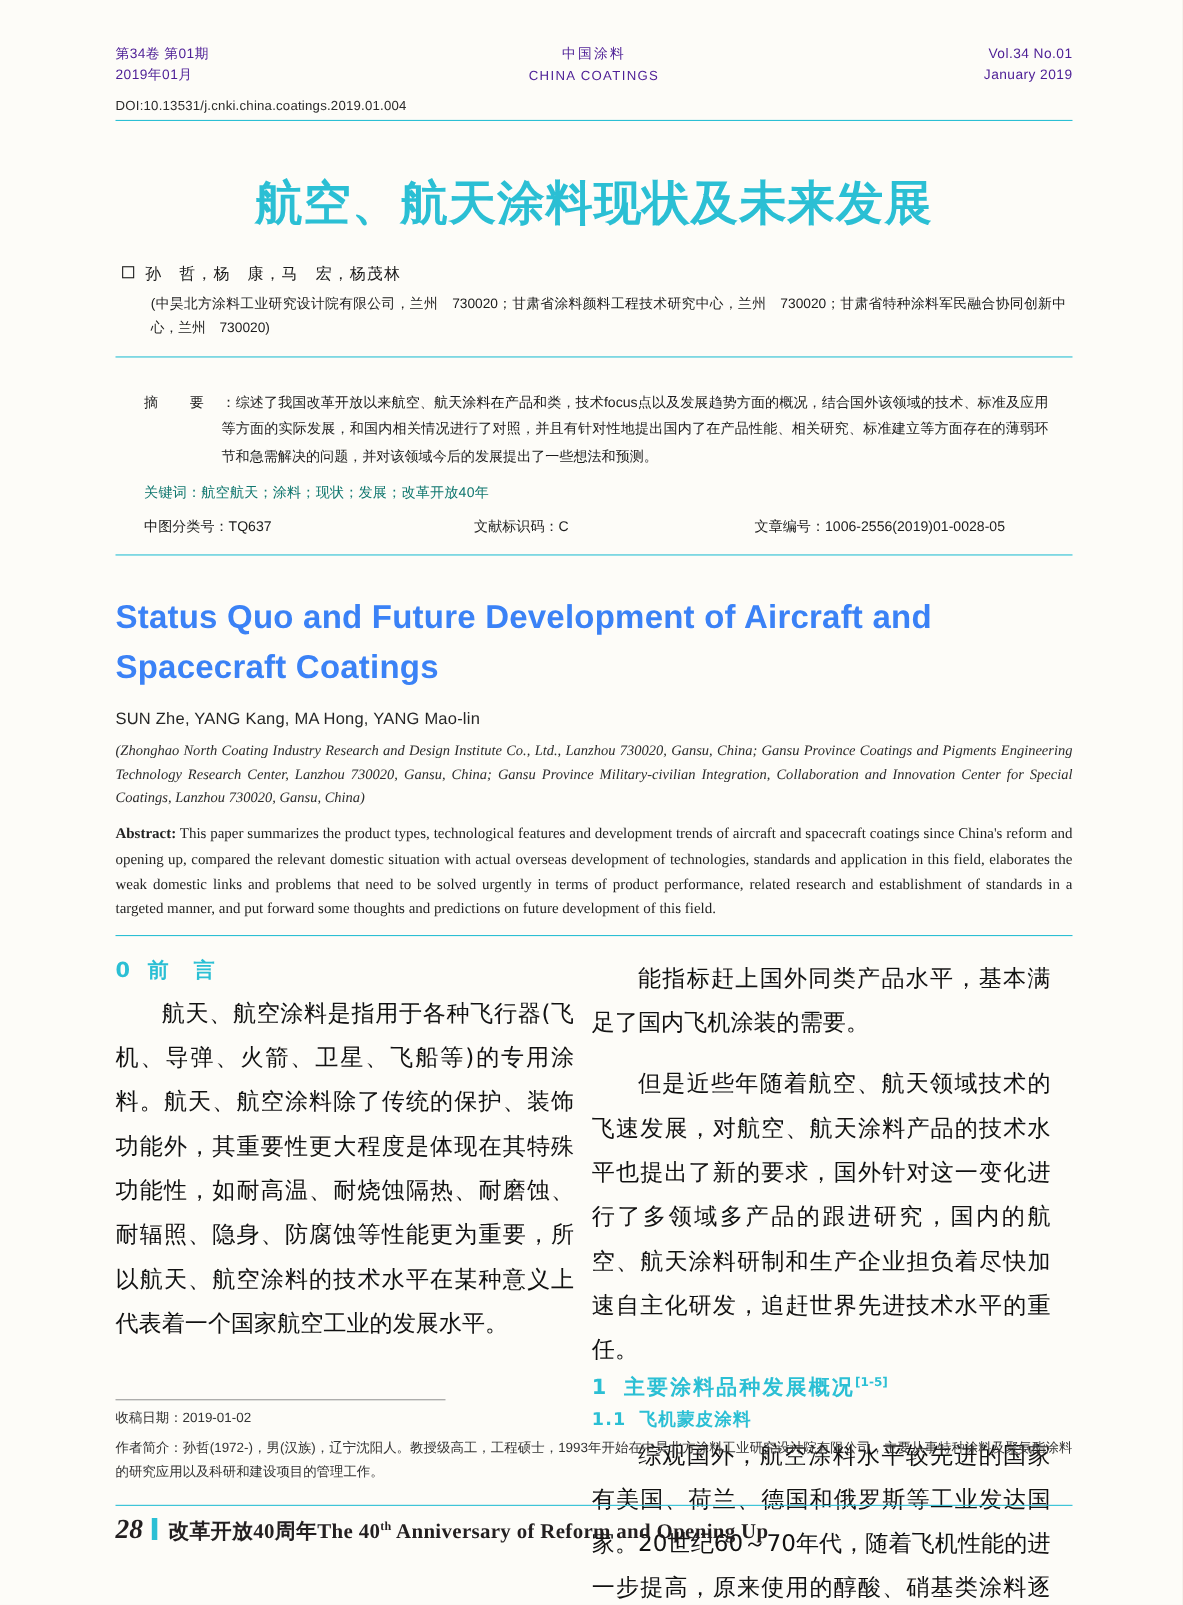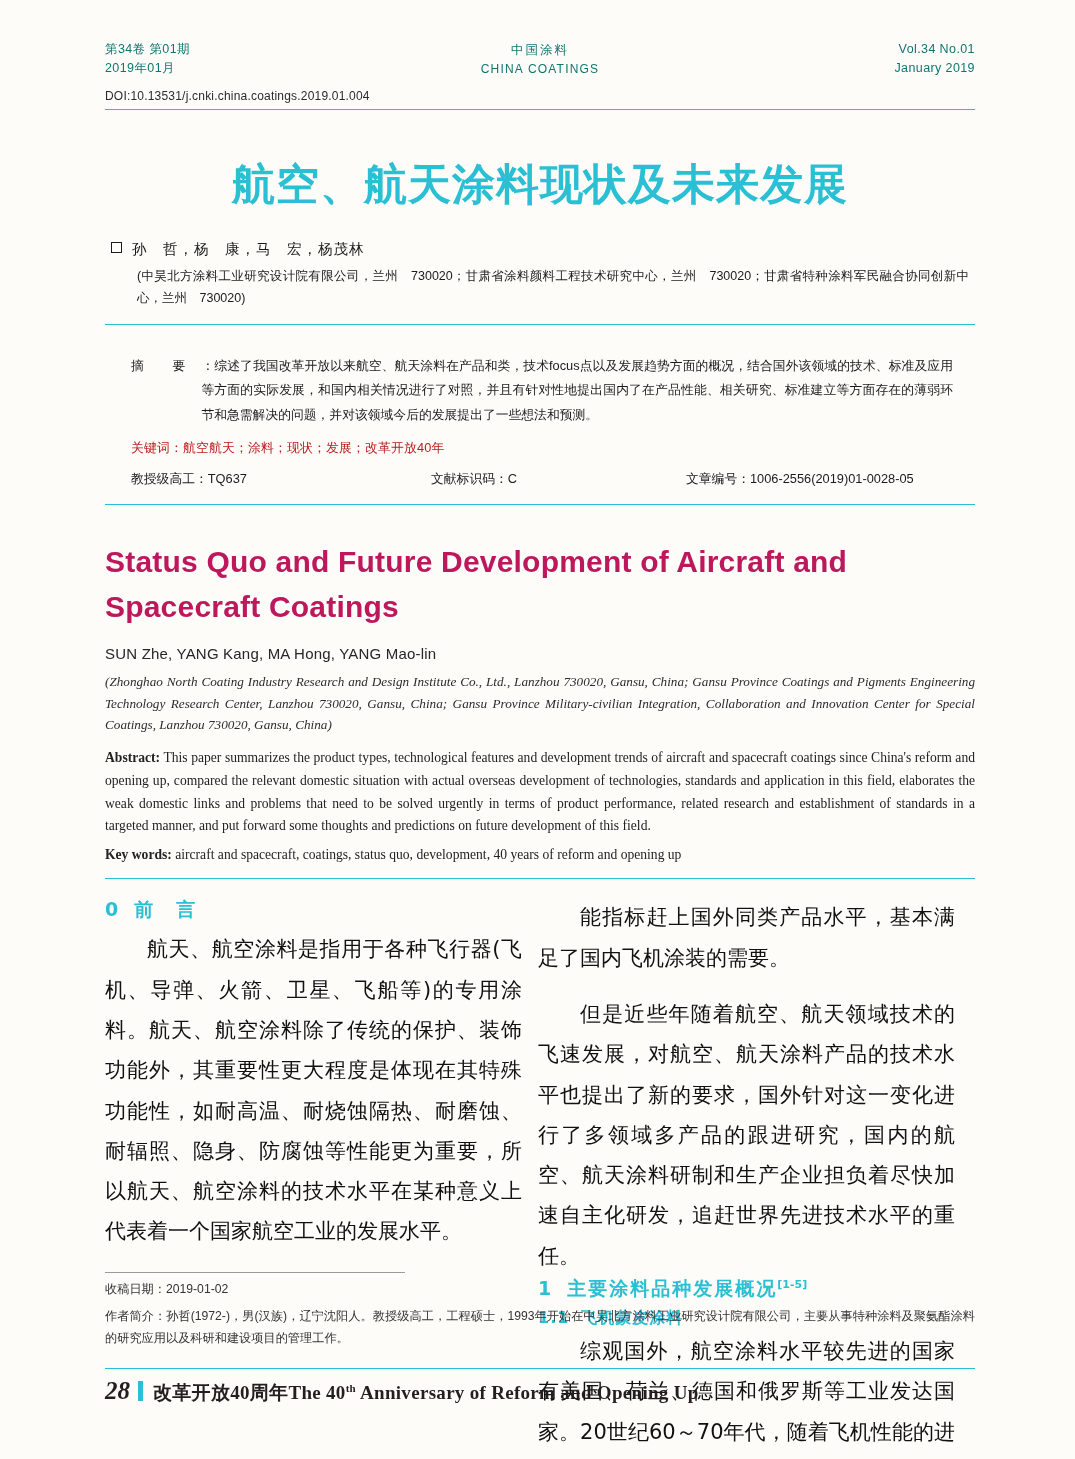--- a/index.html
+++ b/index.html
@@ -21,23 +21,23 @@
     position: absolute;
     left: 105px;
     top: 40px;
     width: 870px;
   }
 
   
   .runhead {
     display: flex;
     justify-content: space-between;
-    align-items: flex-end;
+    align-items: center;
     font-size: 12.5px;
-    color: #0f766e;
+    color: #4c1d95;
     line-height: 1.55;
     letter-spacing: .4px;
   }
   .runhead .col-l { text-align: left; width: 33%; }
   .runhead .col-c { text-align: center; width: 34%; }
   .runhead .col-r { text-align: right; width: 33%; }
   .runhead .col-c .cn { letter-spacing: 2px; }
   .runhead .col-c .en { letter-spacing: 1.2px; font-size: 12px; }
 
   .doi {
@@ -104,21 +104,21 @@
   .abstract-cn .lab {
     white-space: nowrap;
     margin-right: 8px;
     letter-spacing: 8px;
   }
   .abstract-cn .body { text-align: justify; flex: 1; }
 
   .kw-cn {
     margin-top: 12px;
     font-size: 12.8px;
-    color: #b91c1c;
+    color: #0f766e;
     padding-left: 26px;
     letter-spacing: .2px;
   }
   .clc-row {
     margin-top: 14px;
     display: flex;
     font-size: 12.8px;
     color: #1b1b1b;
     padding-left: 26px;
   }
@@ -129,21 +129,21 @@
   .rule-bottom-head {
     margin-top: 16px;
     border-top: 1.6px solid #2bbfd4;
   }
 
   
   .en-title {
     margin-top: 34px;
     font-size: 30px;
     font-weight: bold;
-    color: #be185d;
+    color: #3b82f6;
     line-height: 1.5;
     letter-spacing: .2px;
     font-family: "Liberation Sans", sans-serif;
   }
   .en-authors {
     margin-top: 16px;
     font-size: 15px;
     color: #262626;
     letter-spacing: .2px;
   }
@@ -309,36 +309,33 @@
     <div class="rule-thin"></div>
 
     <div class="abstract-cn">
       <span class="lab">摘　要</span>
       <span class="body">：综述了我国改革开放以来航空、航天涂料在产品和类，技术focus点以及发展趋势方面的概况，结合国外该领域的技术、标准及应用等方面的实际发展，和国内相关情况进行了对照，并且有针对性地提出国内了在产品性能、相关研究、标准建立等方面存在的薄弱环节和急需解决的问题，并对该领域今后的发展提出了一些想法和预测。</span>
     </div>
 
     <div class="kw-cn">关键词：航空航天；涂料；现状；发展；改革开放40年</div>
 
     <div class="clc-row">
-      <span class="c1">教授级高工：TQ637</span>
+      <span class="c1">中图分类号：TQ637</span>
       <span class="c2">文献标识码：C</span>
       <span class="c3">文章编号：1006-2556(2019)01-0028-05</span>
     </div>
 
     <div class="rule-bottom-head"></div>
 
     <div class="en-title">Status Quo and Future Development of Aircraft and Spacecraft Coatings</div>
     <div class="en-authors">SUN Zhe, YANG Kang, MA Hong, YANG Mao-lin</div>
     <div class="en-affil">(Zhonghao North Coating Industry Research and Design Institute Co., Ltd., Lanzhou 730020, Gansu, China; Gansu Province Coatings and Pigments Engineering Technology Research Center, Lanzhou 730020, Gansu, China; Gansu Province Military-civilian Integration, Collaboration and Innovation Center for Special Coatings, Lanzhou  730020, Gansu, China)</div>
 
     <div class="en-abs">
       <b>Abstract:</b><span> This paper summarizes the product types, technological features and development trends of aircraft and spacecraft coatings since China's reform and opening up, compared the relevant domestic situation with actual overseas development of technologies, standards and application in this field, elaborates the weak domestic links and problems that need to be solved urgently in terms of product performance, related research and establishment of standards in a targeted manner, and put forward some thoughts and predictions on future development of this field.</span>
-    </div>
-    <div class="en-kw">
-      <b>Key words:</b><span> aircraft and spacecraft, coatings, status quo, development, 40 years of reform and opening up</span>
     </div>
 
     <div class="rule-after-en"></div>
 
     <div class="cols">
       <div class="col">
         <div class="h1">
           <span class="num">0</span><span>前　言</span>
         </div>
         <p class="body">航天、航空涂料是指用于各种飞行器(飞机、导弹、火箭、卫星、飞船等)的专用涂料。航天、航空涂料除了传统的保护、装饰功能外，其重要性更大程度是体现在其特殊功能性，如耐高温、耐烧蚀隔热、耐磨蚀、耐辐照、隐身、防腐蚀等性能更为重要，所以航天、航空涂料的技术水平在某种意义上代表着一个国家航空工业的发展水平。</p>

